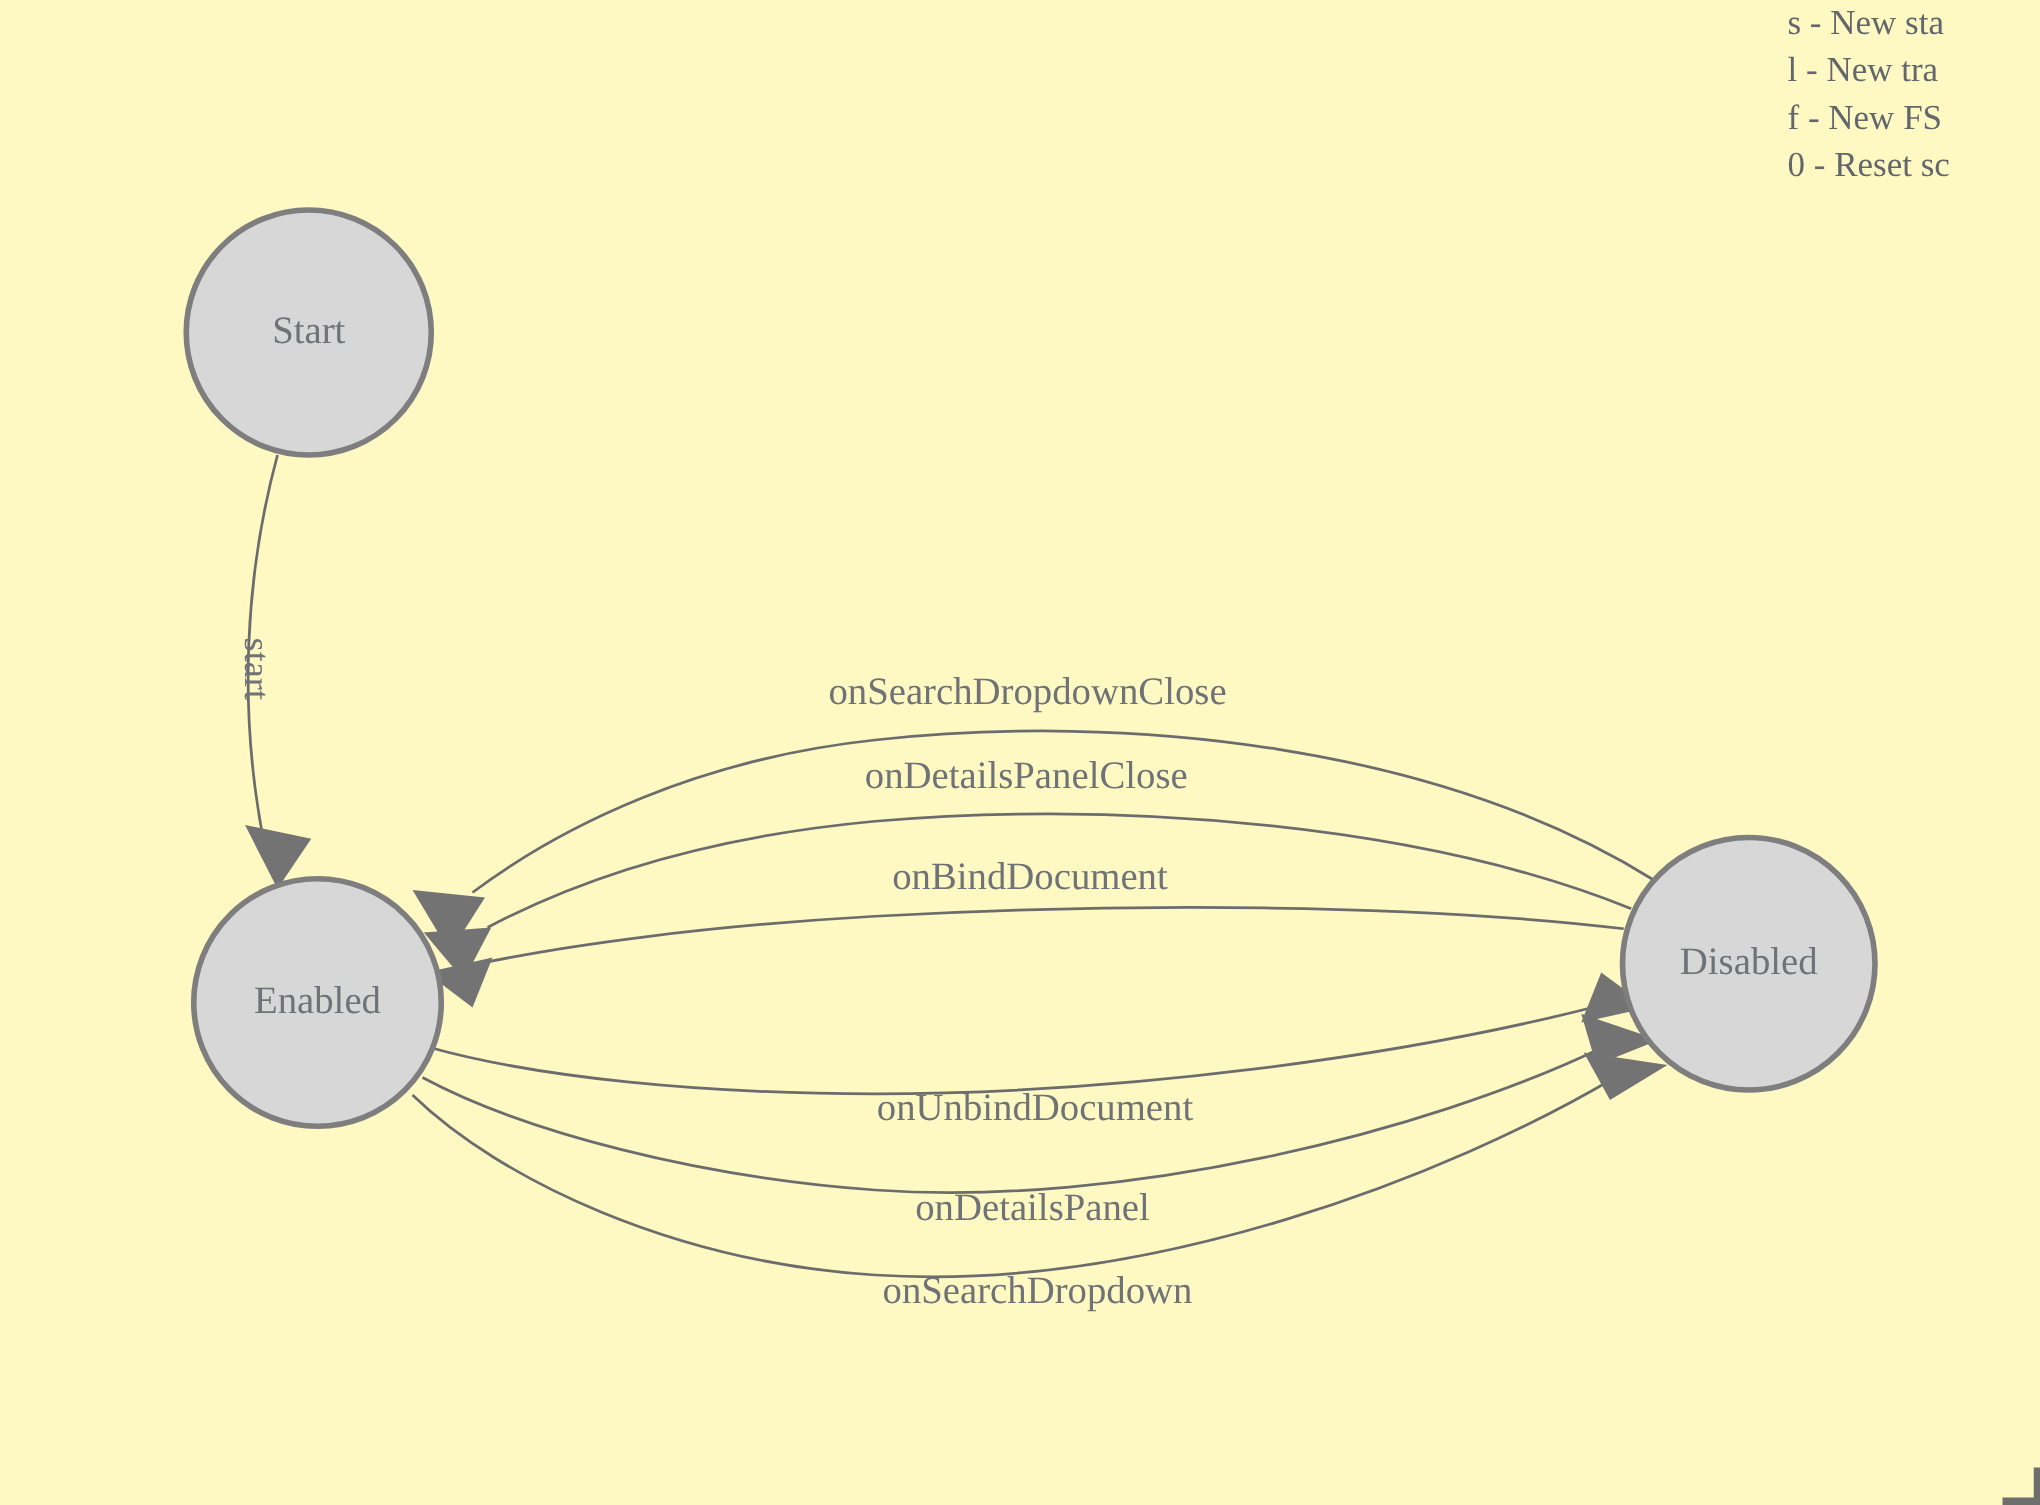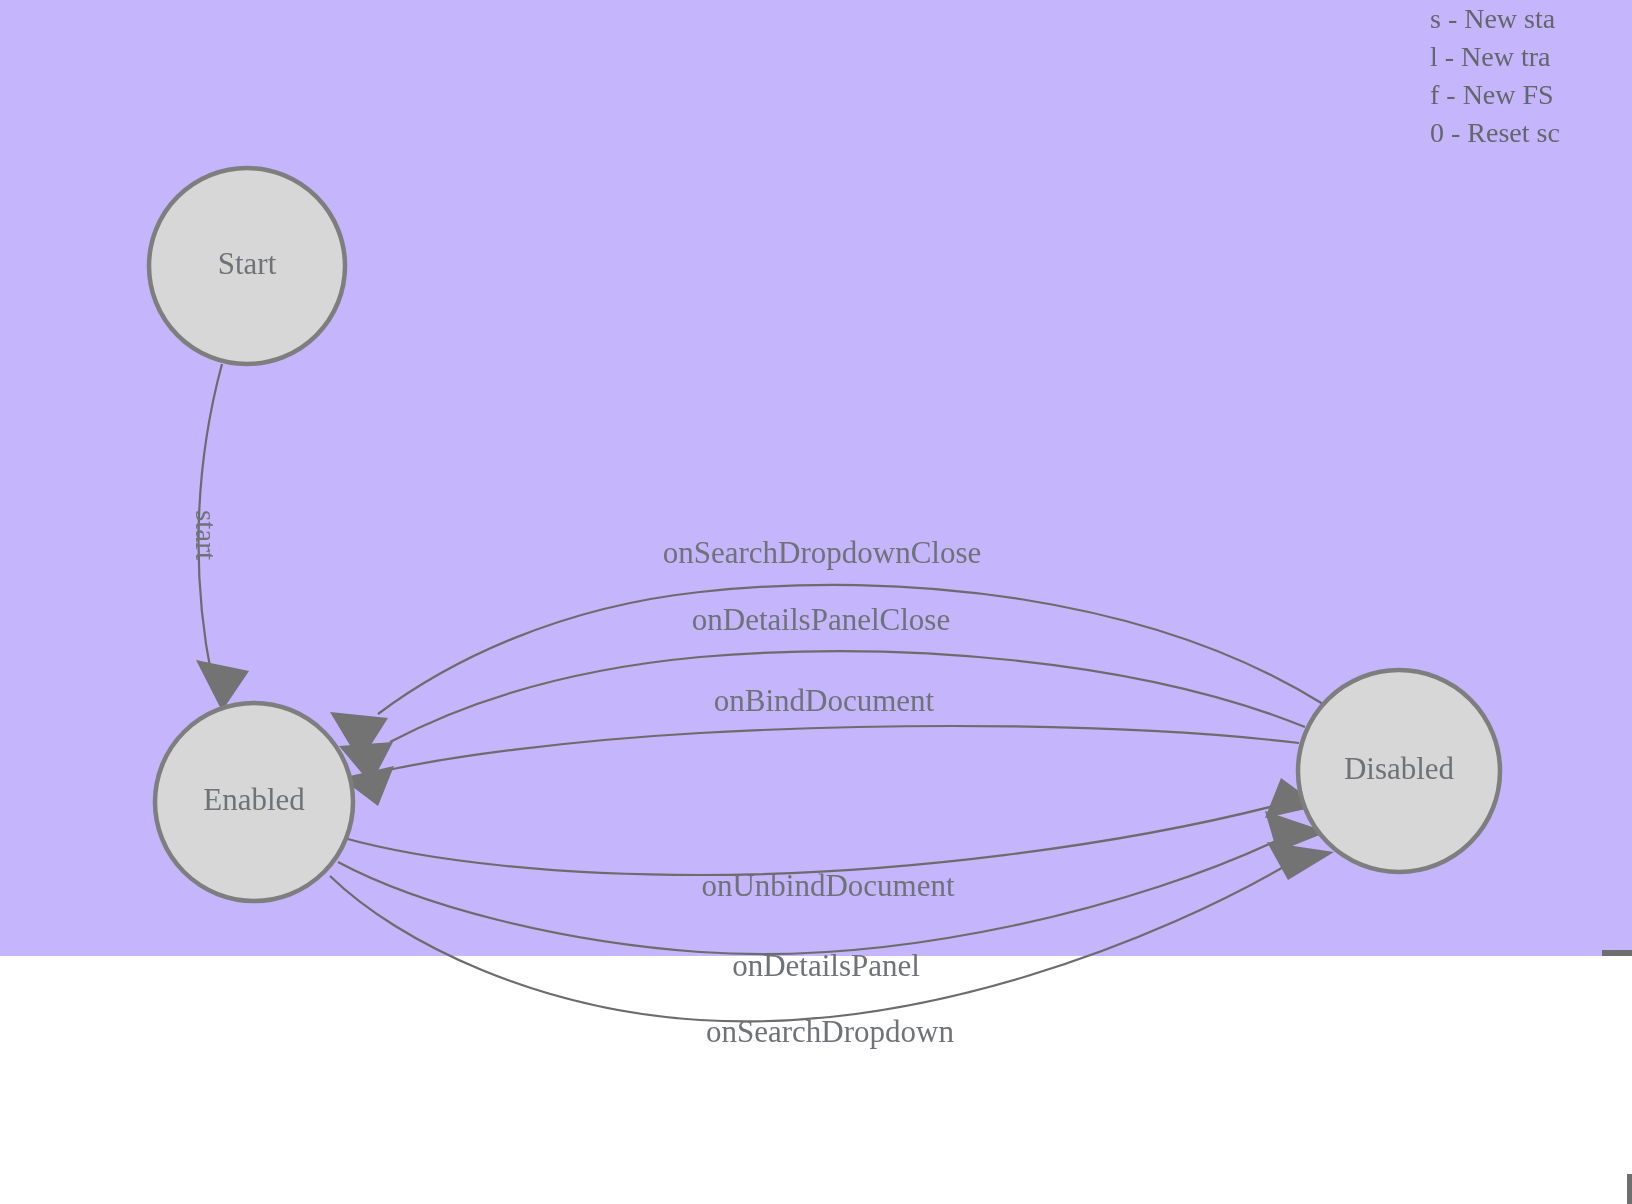--- a/index.html
+++ b/index.html
@@ -9,22 +9,22 @@
   }
   body {
     width: 1632px;
     height: 1204px;
     overflow: hidden;
     font-family: "Liberation Serif", "DejaVu Serif", serif;
   }
   #app {
     position: relative;
     width: 1632px;
-    height: 956px;
-    background: #c4b5fd;
+    height: 1204px;
+    background: #fef9c3;
   }
   
   .help-panel {
     position: absolute;
     top: 0px;
     left: 1430px;
     width: 300px;
     font-family: "Liberation Serif", "DejaVu Serif", serif;
     font-size: 28px;
     line-height: 38px;

